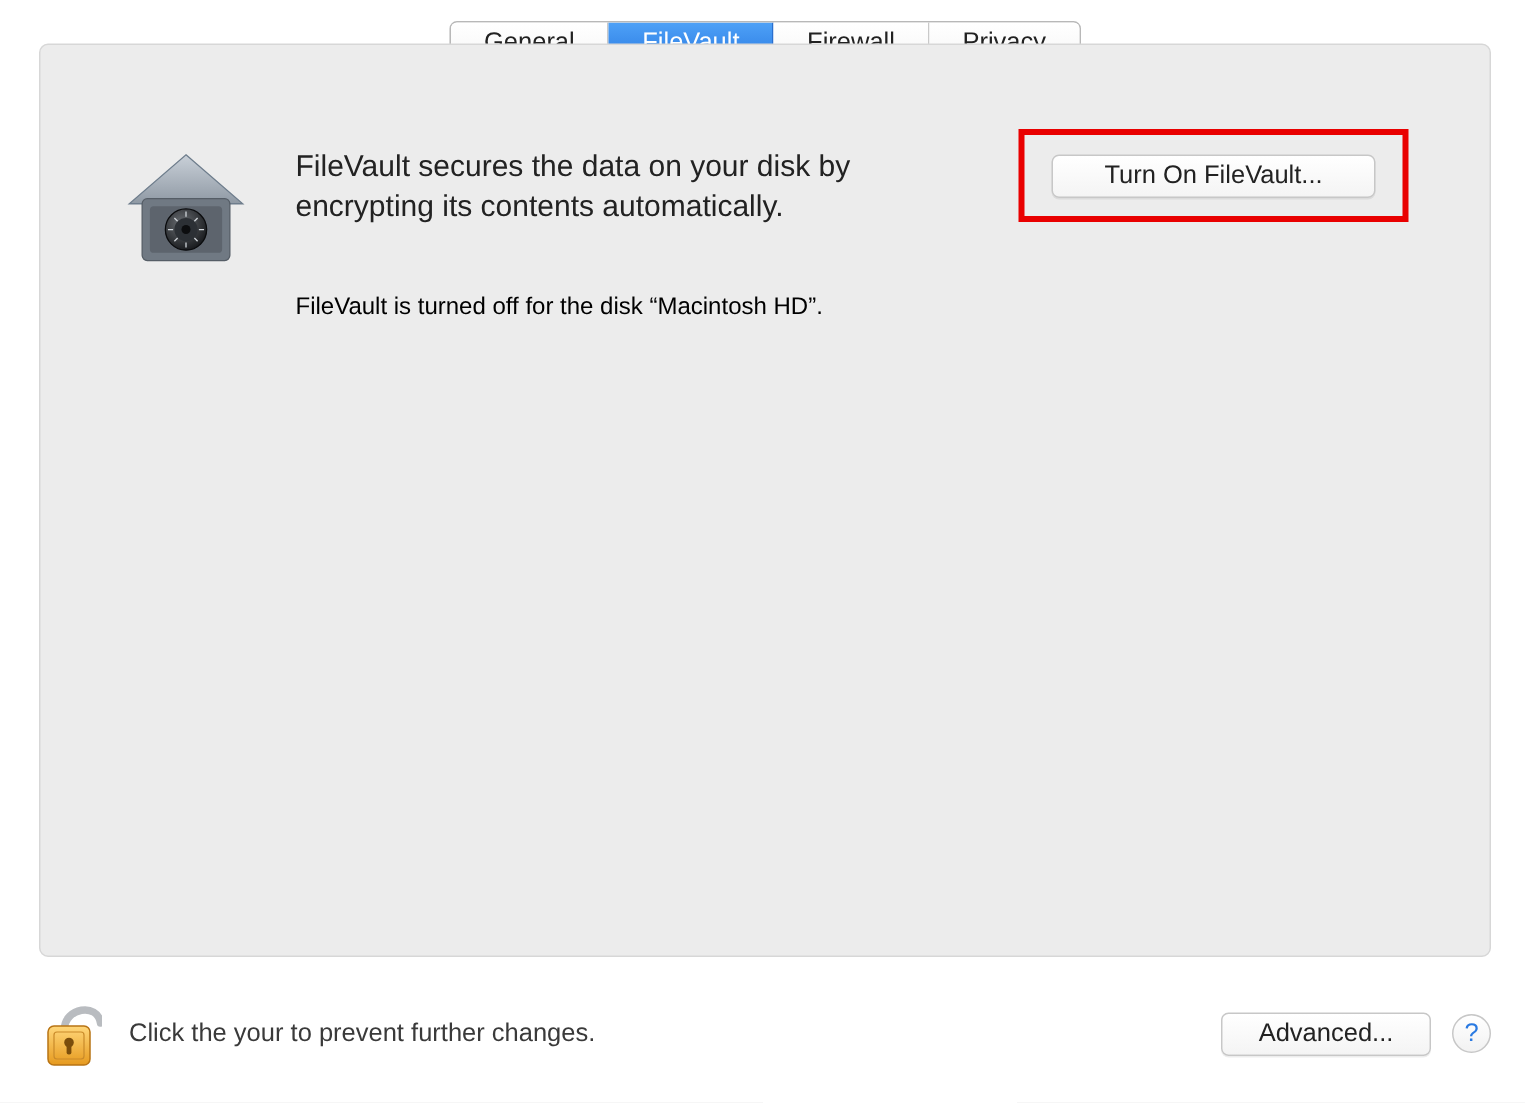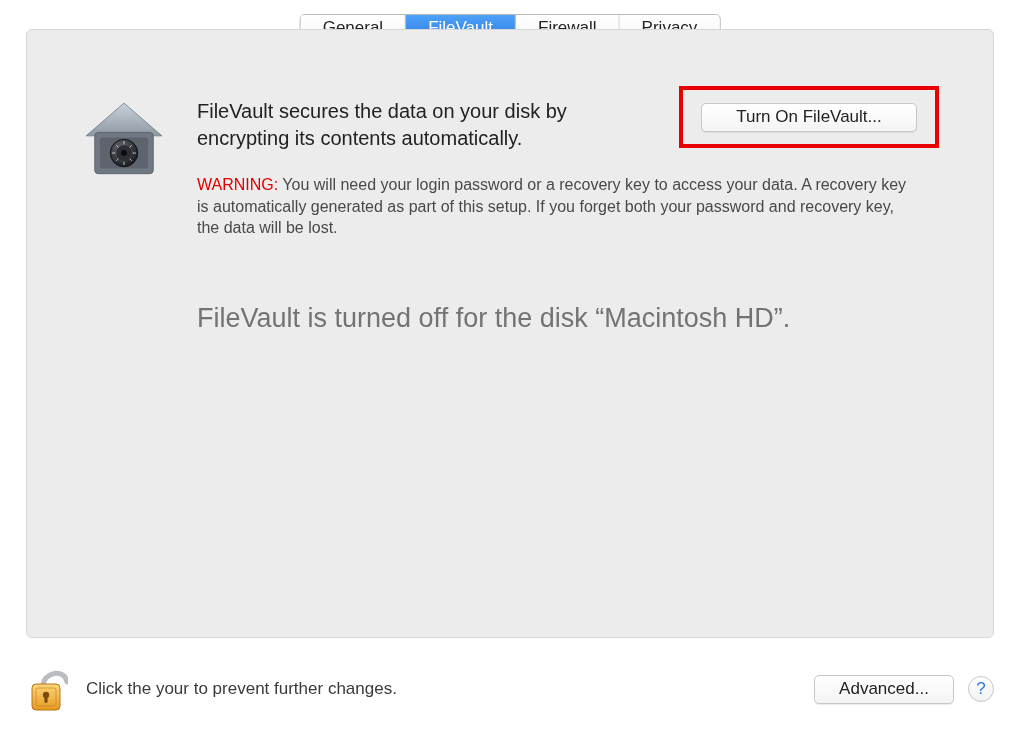--- a/index.html
+++ b/index.html
@@ -97,23 +97,23 @@
     .warning-block {
       margin-top: 22px;
       font-size: 16px;
       color: #494949;
       line-height: 1.35;
       max-width: 720px;
     }
     .warning-label { color: #e10000; }
 
     .status-line {
-      margin-top: 64px;
-      font-size: 27px;
-      color: #737373;
+      margin-top: 44px;
+      font-size: 16px;
+      color: #000000;
     }
 
     .footer {
       position: absolute;
       left: 26px; right: 26px; bottom: 16px;
       height: 60px;
       display: flex;
       align-items: center;
     }
     .lock-icon { width: 42px; height: 50px; margin-right: 18px; }
@@ -167,23 +167,20 @@
         <line x1="59" y1="55" x2="56.5" y2="57.5"></line>
         <line x1="43.5" y1="70.5" x2="41" y2="73"></line>
       </g>
       <circle cx="50" cy="64" r="3.5" fill="#0c0d0f"></circle>
     </svg>
   </div>
 
   <div class="content-col">
     <div class="description">FileVault secures the data on your disk by encrypting its contents automatically.</div>
 
-    <div class="warning-block">
-      <span class="warning-label">WARNING:</span><span> You will need your login password or a recovery key to access your data. A recovery key is automatically generated as part of this setup. If you forget both your password and recovery key, the data will be lost.</span>
-    </div>
 
     <div class="status-line">FileVault is turned off for the disk “Macintosh HD”.</div>
   </div>
 
   <div class="highlight-box">
     <button class="mac-button" style="width:216px;">Turn On FileVault...</button>
   </div>
 
 </div>
 

